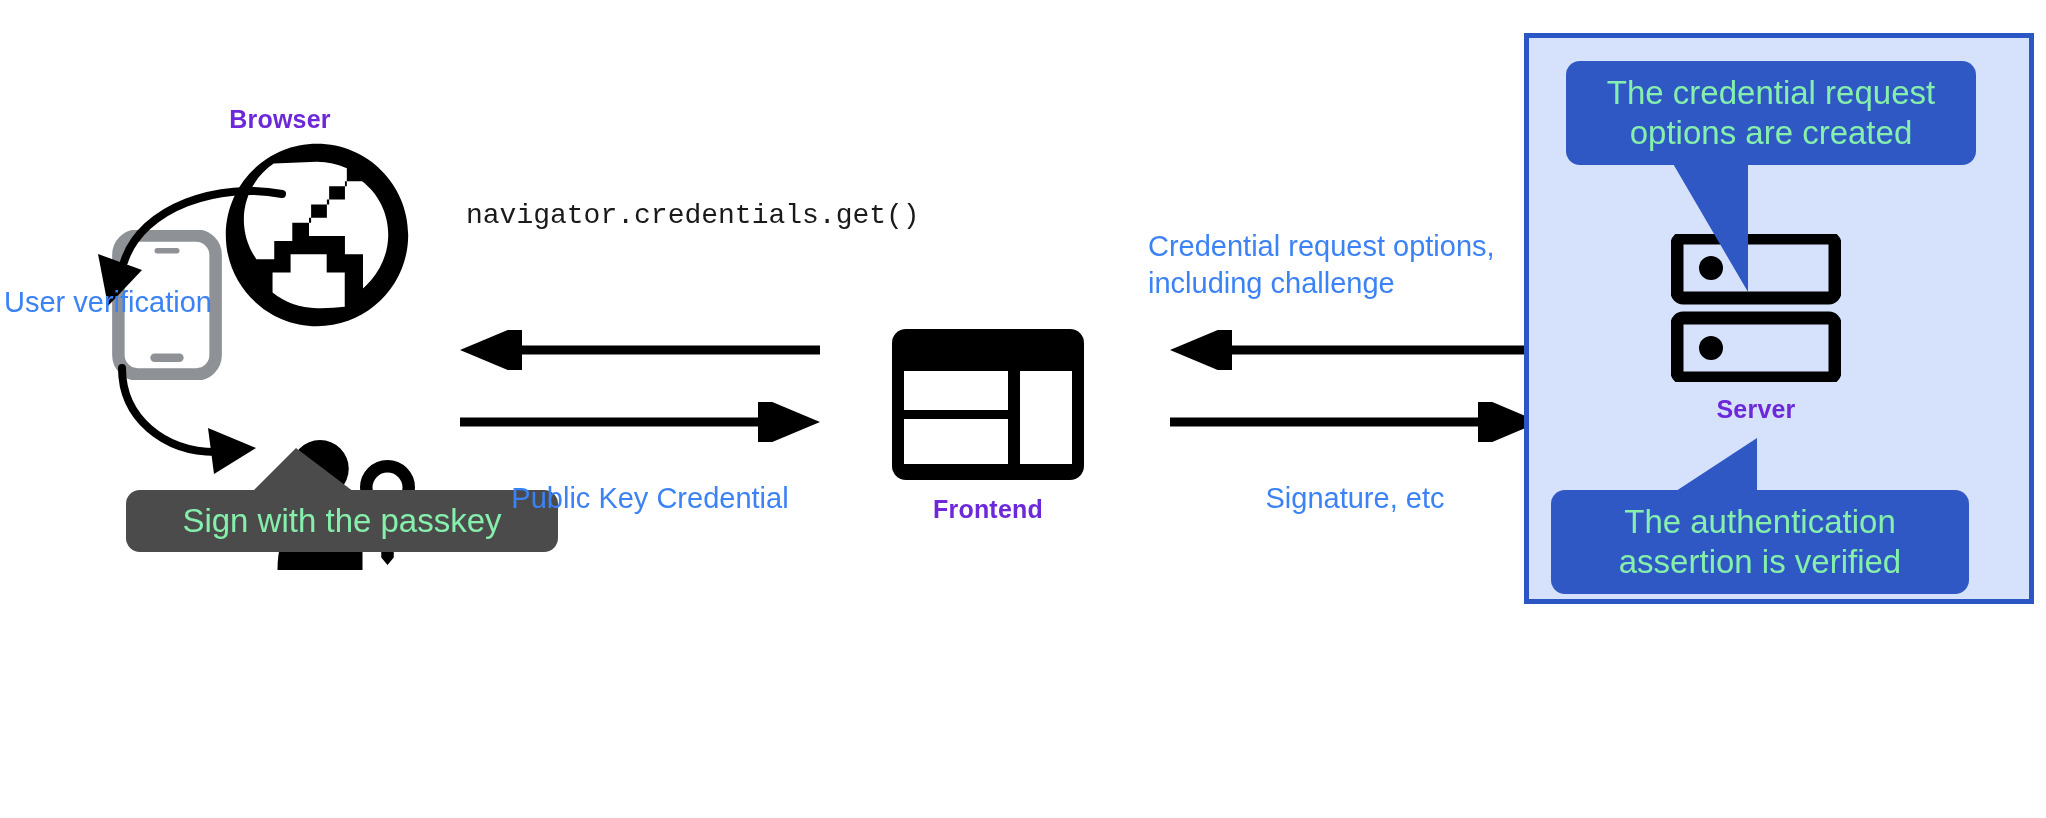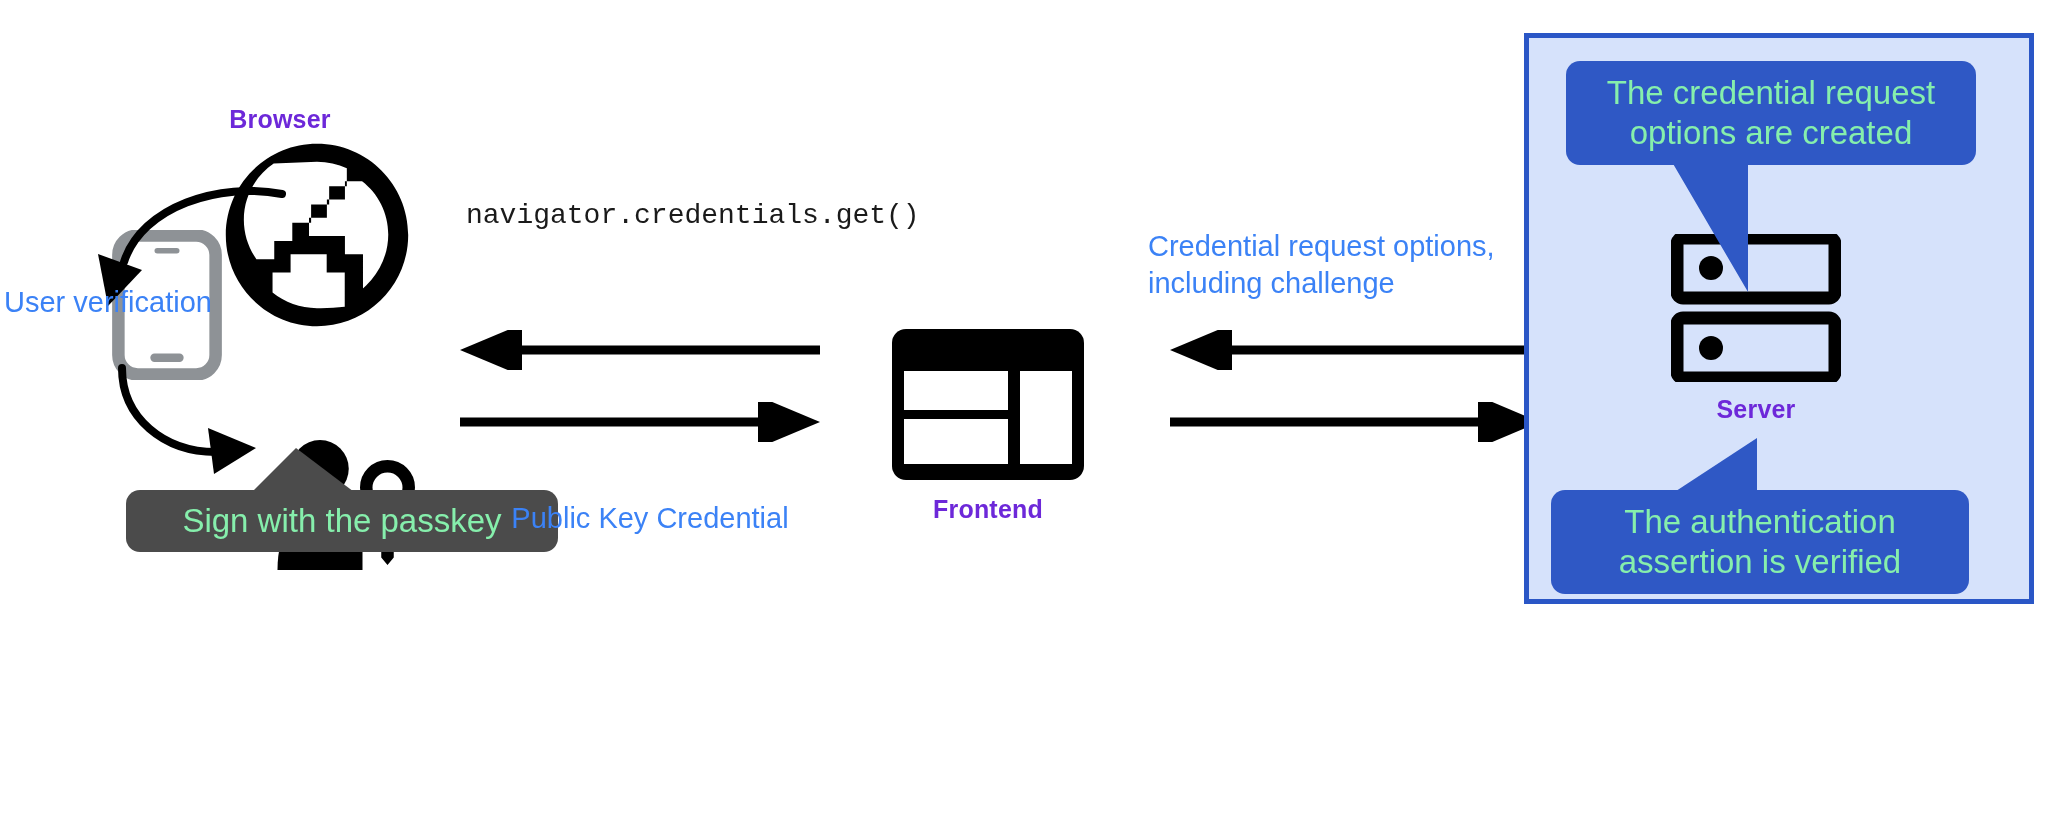--- a/index.html
+++ b/index.html
@@ -141,39 +141,40 @@
     </svg>
   </div>
 
   <div class="abs" style="left:460px; top:402px; width:360px; height:40px;">
     <svg viewBox="0 0 360 40" width="360" height="40" aria-hidden="true">
       <line x1="0" y1="20" x2="304" y2="20" stroke="#000000" stroke-width="9"></line>
       <polygon points="360,20 298,-6 298,46" fill="#000000"></polygon>
     </svg>
   </div>
 
-  <div class="abs plain-label" style="left:490px; top:500px; width:320px; text-align:center;">Public Key Credential</div>
+  <div class="abs plain-label" style="left:490px; top:480px; width:320px; text-align:center;">Public Key Credential</div>
 
   <div class="abs plain-label" style="left:1148px; top:228px; width:420px;">Credential request options,
 including challenge</div>
 
   <div class="abs" style="left:1170px; top:330px; width:370px; height:40px;">
     <svg viewBox="0 0 370 40" width="370" height="40" aria-hidden="true">
       <line x1="56" y1="20" x2="370" y2="20" stroke="#000000" stroke-width="9"></line>
       <polygon points="0,20 62,-6 62,46" fill="#000000"></polygon>
     </svg>
   </div>
 
   <div class="abs" style="left:1170px; top:402px; width:370px; height:40px;">
     <svg viewBox="0 0 370 40" width="370" height="40" aria-hidden="true">
       <line x1="0" y1="20" x2="314" y2="20" stroke="#000000" stroke-width="9"></line>
       <polygon points="370,20 308,-6 308,46" fill="#000000"></polygon>
     </svg>
   </div>
 
+  <div class="abs plain-label" style="left:1190px; top:480px; width:330px; text-align:center;">Signature, etc</div>
 
   <div class="abs server-panel" style="left:1524px; top:33px; width:510px; height:571px;">
 
     <div class="abs" style="left:37px; top:124px; width:220px; height:130px; z-index:1;">
       <svg viewBox="0 0 220 130" width="220" height="130" aria-hidden="true">
         <polygon points="0,0 182,0 182,130 106,0" fill="#2f58c5"></polygon>
       </svg>
     </div>
     <div class="abs bubble bubble-blue" style="left:37px; top:23px; width:410px; height:104px; z-index:2;">The credential request
 options are created</div>

